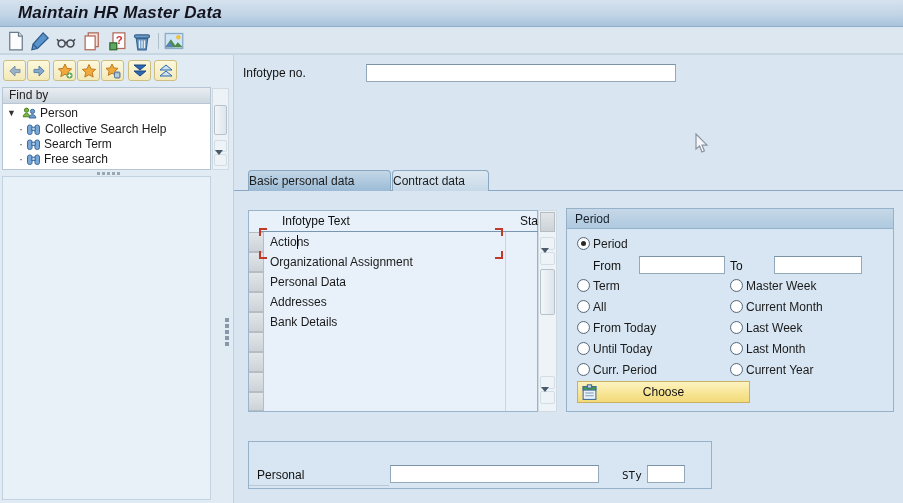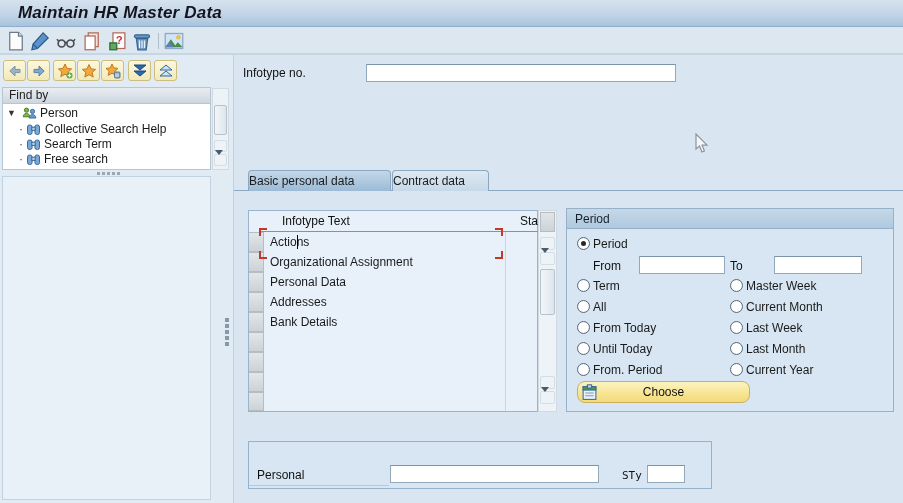--- a/index.html
+++ b/index.html
@@ -85,21 +85,21 @@
   .grpbox { position:absolute; border:1px solid #95b2ca; background:#d7e6f2; }
   .grp-header { height:20px; line-height:20px; padding-left:8px; background:linear-gradient(#c6d8e8,#afc9df);
     border-bottom:1px solid #95b2ca; color:#16202c; }
   .radio { position:absolute; width:13px; height:13px; border-radius:50%;
     border:1px solid #5a6a7a; background:radial-gradient(#fff 55%,#d8e0e8); cursor:pointer; }
   .radio.sel::after { content:""; position:absolute; left:3px; top:3px; width:5px; height:5px;
     border-radius:50%; background:#2a2a2a; }
   .ropt { position:absolute; white-space:nowrap; cursor:pointer; }
 
   .choose-btn { position:absolute; background:linear-gradient(#fcf3c0,#f7e492 60%,#f3da7a);
-    border:1px solid #c9b161; border-radius:8px; cursor:pointer; text-align:center; color:#111; }
+    border:1px solid #c9b161; border-radius:0; cursor:pointer; text-align:center; color:#111; }
   .choose-btn .cico { position:absolute; left:3px; top:2px; }
 
   .mono { font-family:"DejaVu Sans Mono", monospace; font-size:11px; }
 
   .cursor { position:absolute; z-index:50; pointer-events:none; }
 </style>
 </head>
 <body>
 
 <div class="screen">
@@ -348,21 +348,21 @@
       <span class="ropt" style="left:26px;top:112px">From Today</span>
       <span class="radio" style="left:163px;top:112px"></span>
       <span class="ropt" style="left:179px;top:112px">Last Week</span>
 
       <span class="radio" style="left:10px;top:133px"></span>
       <span class="ropt" style="left:26px;top:133px">Until Today</span>
       <span class="radio" style="left:163px;top:133px"></span>
       <span class="ropt" style="left:179px;top:133px">Last Month</span>
 
       <span class="radio" style="left:10px;top:154px"></span>
-      <span class="ropt" style="left:26px;top:154px">From. Period</span>
+      <span class="ropt" style="left:26px;top:154px">Curr. Period</span>
       <span class="radio" style="left:163px;top:154px"></span>
       <span class="ropt" style="left:179px;top:154px">Current Year</span>
 
       <div class="choose-btn" style="left:10px;top:172px;width:173px;height:22px;line-height:21px">
         <span class="cico">
           <svg width="17" height="17" viewBox="0 0 16 16">
               <rect x="2" y="2.5" width="12" height="12" fill="#eaf1f8" stroke="#3a6a9a"></rect>
               <rect x="2" y="2.5" width="12" height="3.2" fill="#4a9a4a" stroke="#3a6a9a"></rect>
               <rect x="6" y="0.8" width="4" height="3" fill="#c8d8e8" stroke="#3a6a9a"></rect>
               <path d="M4 8.5h8M4 11h8" stroke="#7a9ab8"></path>

